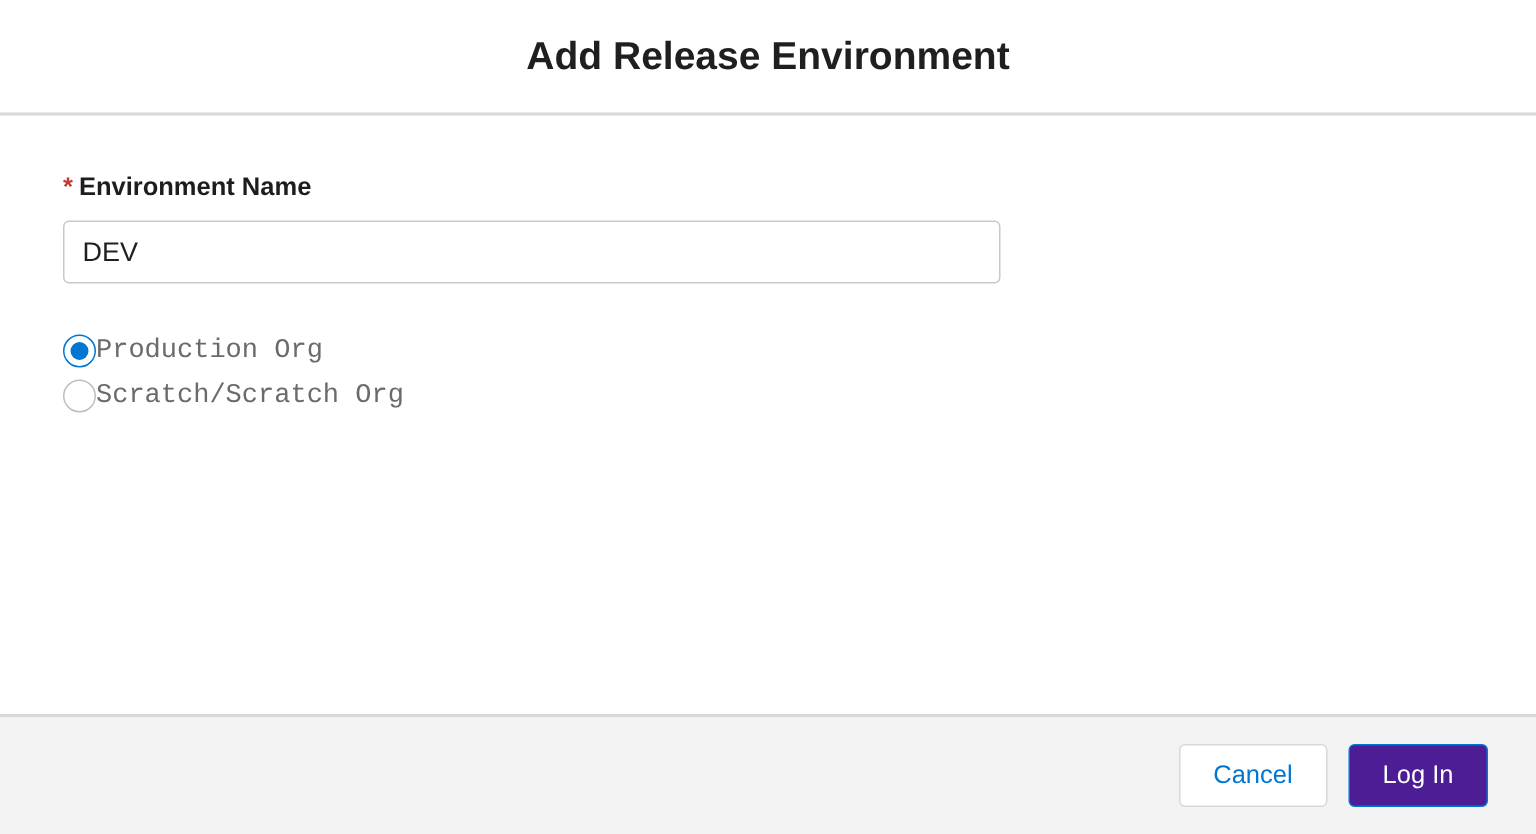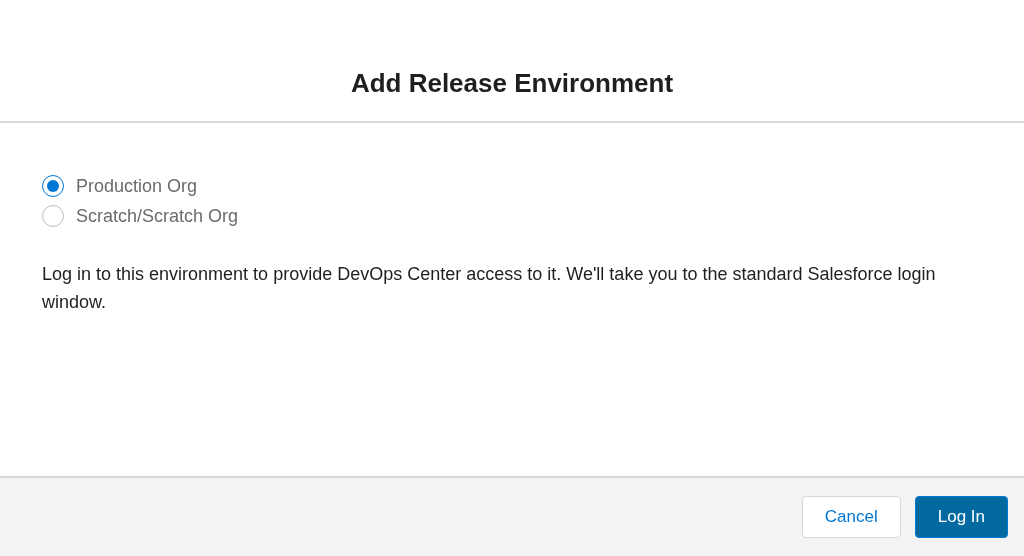--- a/index.html
+++ b/index.html
@@ -11,21 +11,20 @@
       display: flex;
       flex-direction: column;
       width: 1024px;
       height: 556px;
     }
 
     .header {
       border-bottom: 2px solid #d8d8d8;
       padding: 22px 0 22px 0;
       flex-shrink: 0;
-      margin-top: 46px;
     }
     .header-title {
       text-align: center;
       font-size: 26px;
       font-weight: 600;
       color: #201f1f;
     }
 
     .content {
       flex: 1 1 auto;
@@ -48,23 +47,23 @@
       outline: none;
       background: #fff;
     }
 
     .field-block { margin-bottom: 30px; }
 
     .radio-group { margin-top: 10px; }
     .radio-item {
       display: flex;
       align-items: center;
-      gap: 12px;
       height: 30px;
       cursor: pointer;
+      font-family: Liberation Mono, monospace;
     }
     .radio-circle {
       width: 22px; height: 22px;
       border: 1.5px solid #bfbfbf;
       border-radius: 50%;
       position: relative;
       flex-shrink: 0;
     }
     .radio-circle.selected { border-color: #0176d3; }
     .radio-circle.selected::after {
@@ -83,66 +82,71 @@
       line-height: 1.55;
       color: #201f1f;
       margin-top: 26px;
       max-width: 940px;
     }
 
     .footer {
       flex-shrink: 0;
       border-top: 2px solid #d8d8d8;
       background: #f3f3f3;
-      padding: 18px 16px;
+      padding: 18px 32px;
       display: flex;
       justify-content: flex-end;
       gap: 14px;
     }
     .btn {
       font-size: 17px;
       padding: 10px 22px;
       border-radius: 4px;
       cursor: pointer;
       min-width: 86px;
       text-align: center;
     }
     .btn-cancel {
       background: #fff;
       color: #0176d3;
       border: 1px solid #d8d8d8;
     }
     .btn-primary {
-      background: #0369a1;
+      background: #4c1d95;
       color: #fff;
       border: 1px solid #0176d3;
     }
   </style>
 </head>
 <body>
 
 <div class="header">
   <h2 class="header-title">Add Release Environment</h2>
 </div>
 
 <div class="content">
 
+  <div class="field-block">
+    <div class="field-label">
+      <span class="req-star">*</span><span>Environment Name</span>
+    </div>
+    <input class="text-input" type="text" value="DEV" style="">
+  </div>
 
   <div class="field-block">
     <div class="radio-group">
       <label class="radio-item">
         <span class="radio-circle selected"></span>
         <span class="radio-label">Production Org</span>
       </label>
       <label class="radio-item">
         <span class="radio-circle"></span>
         <span class="radio-label">Scratch/Scratch Org</span>
       </label>
     </div>
   </div>
 
-  <p class="info-text">Log in to this environment to provide DevOps Center access to it. We'll take you to the standard Salesforce login window.</p>
 </div>
 
 <div class="footer">
   <button class="btn btn-cancel">Cancel</button>
   <button class="btn btn-primary">Log In</button>
 </div>
 
 </body></html>

